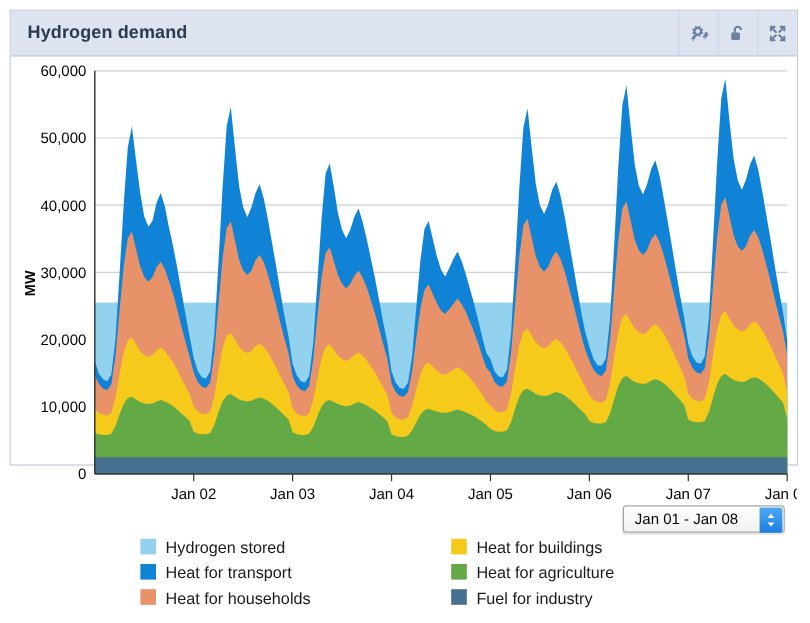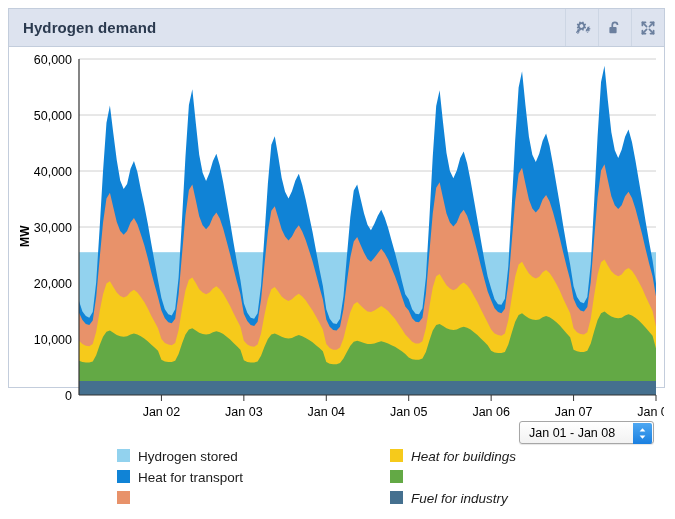--- a/index.html
+++ b/index.html
@@ -133,21 +133,21 @@
   
   #legend {
     position: absolute;
     left: 0;
     top: 440px;
     width: 100%;
     height: 62px;
   }
   .legend-col { position: absolute; top: 0; }
   #legend-col-left  { left: 80px; }
-  #legend-col-right { left: 353px; font-style: italic; }
+  #legend-col-right { left: 339px; }
   .legend-item {
     display: flex;
     height: 21px;
     padding-left: 28px;
   }
   .legend-swatch {
     width: 13px;
     height: 13px;
     margin-right: 8px;
     flex: 0 0 auto;
@@ -252,29 +252,31 @@
       <div class="legend-item">
         <span class="legend-swatch" style="background: rgb(146, 210, 238);"></span>
         <span class="legend-label">Hydrogen stored</span>
       </div>
       <div class="legend-item">
         <span class="legend-swatch" style="background: rgb(16, 131, 214);"></span>
         <span class="legend-label">Heat for transport</span>
       </div>
       <div class="legend-item">
         <span class="legend-swatch" style="background: rgb(232, 146, 106);"></span>
+        <span class="legend-label">Heat for households</span>
       </div>
     </div>
     <div class="legend-col" id="legend-col-right">
       <div class="legend-item">
         <span class="legend-swatch" style="background: rgb(246, 202, 27);"></span>
         <span class="legend-label">Heat for buildings</span>
       </div>
       <div class="legend-item">
         <span class="legend-swatch" style="background: rgb(99, 169, 69);"></span>
+        <span class="legend-label">Heat for agriculture</span>
       </div>
       <div class="legend-item">
         <span class="legend-swatch" style="background: rgb(69, 112, 143);"></span>
         <span class="legend-label">Fuel for industry</span>
       </div>
     </div>
   </div>
 
 </div>
 

